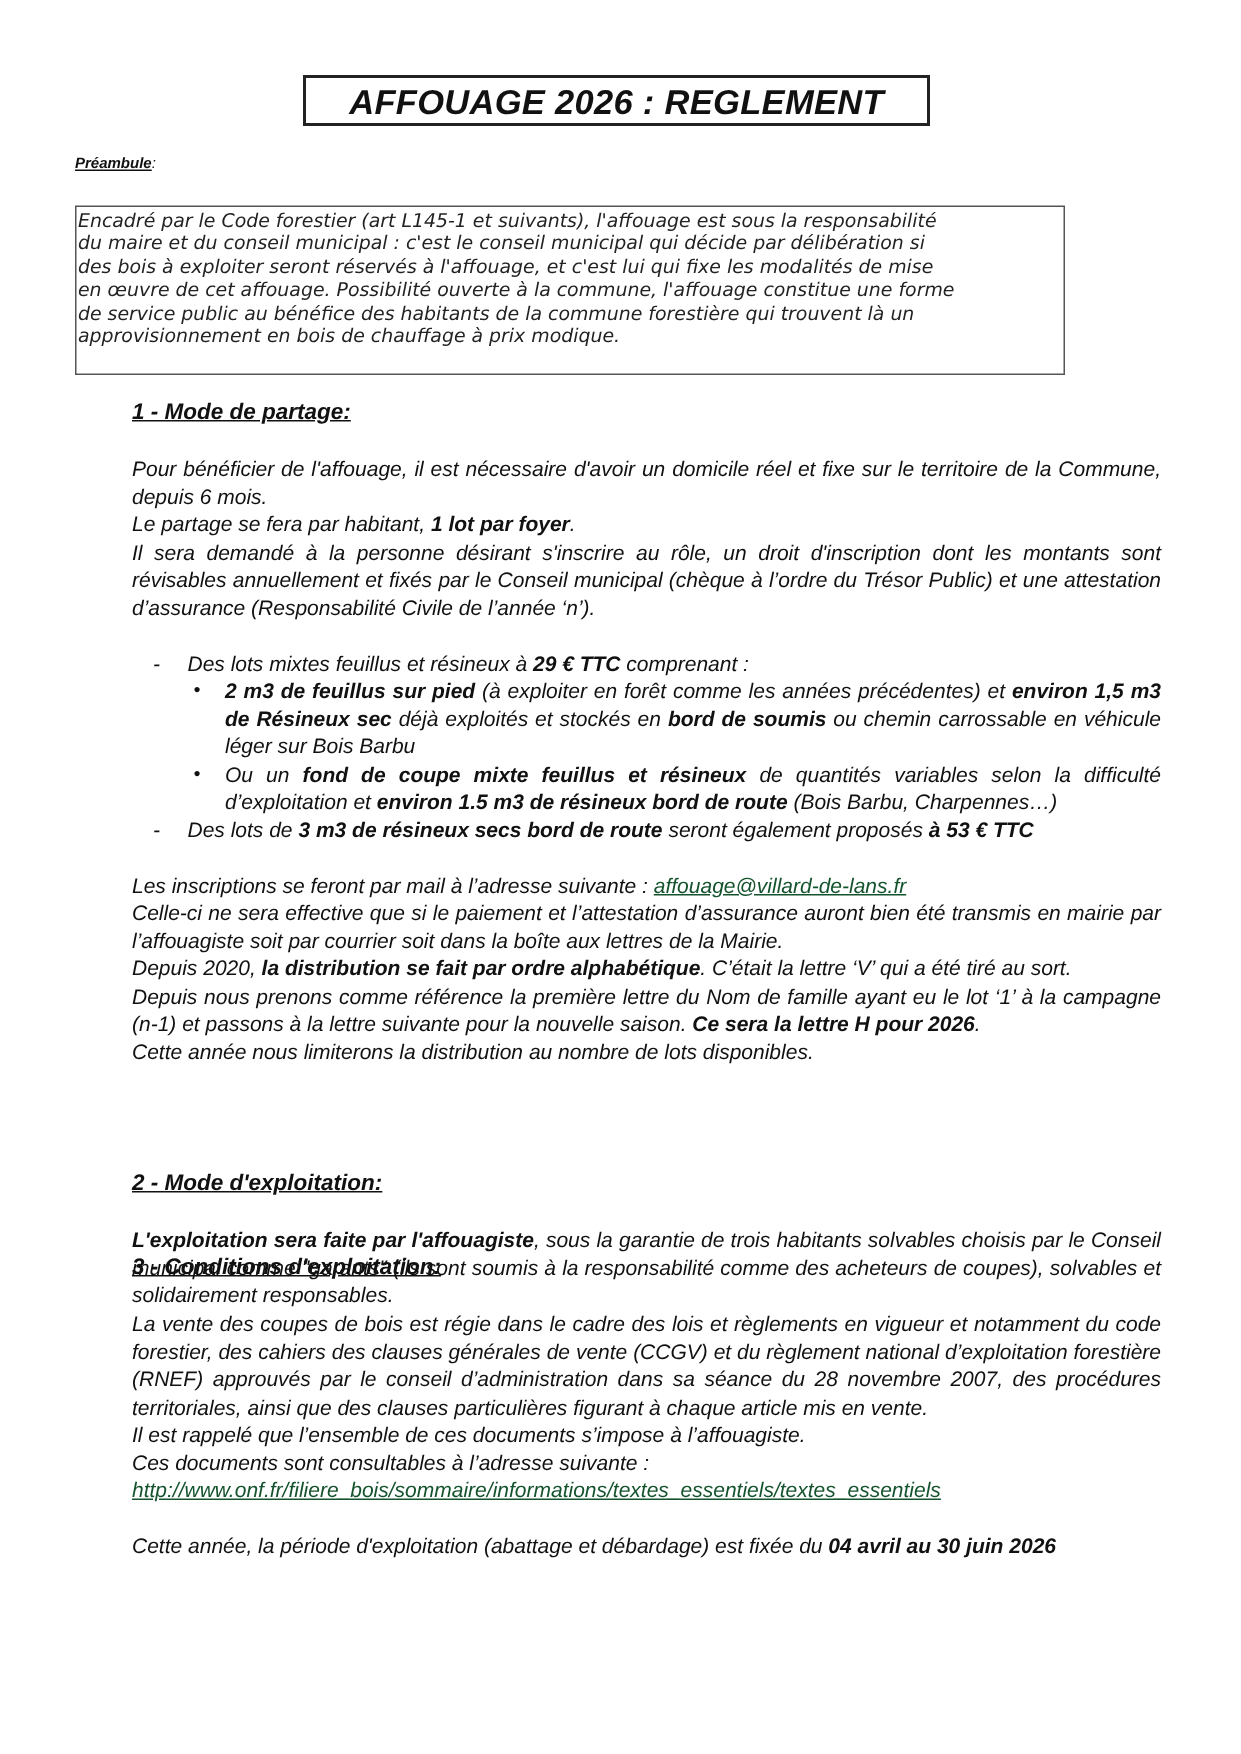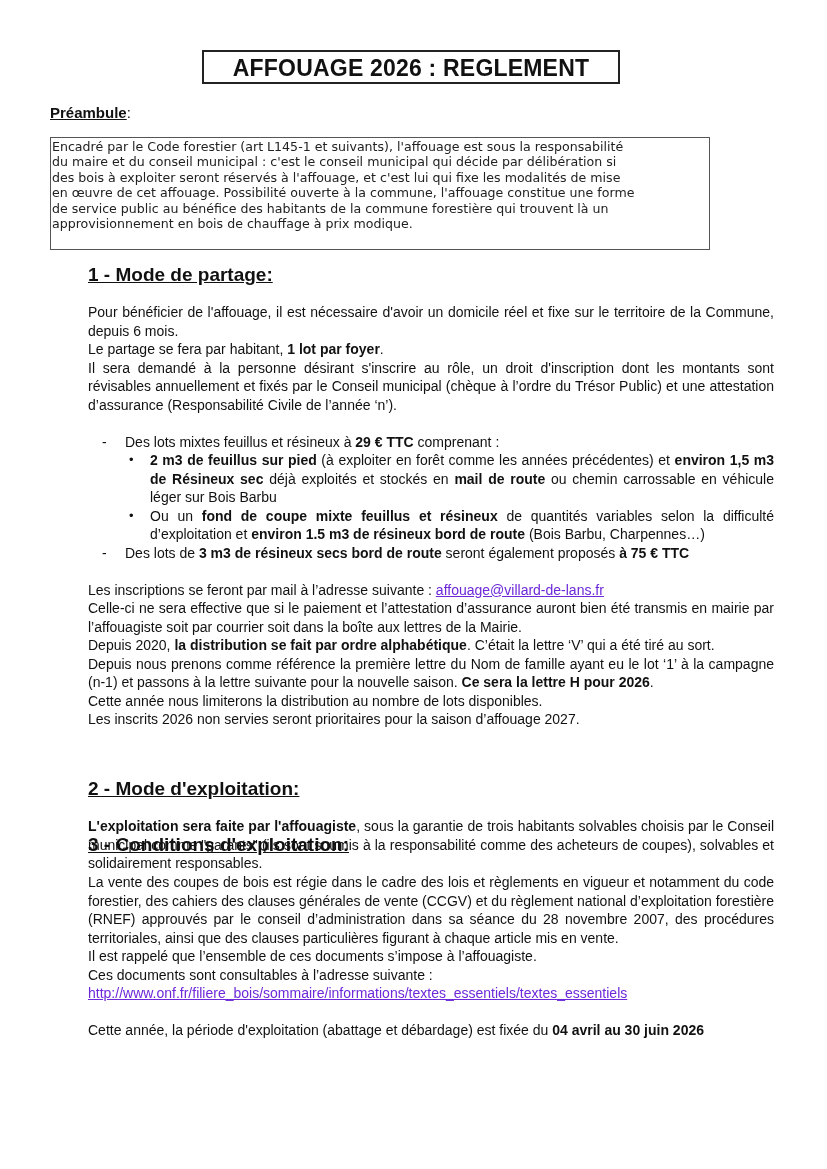--- a/index.html
+++ b/index.html
@@ -1,40 +1,40 @@
 <!DOCTYPE html>
 <html><head>
 <meta charset="utf-8">
 <style>
   html, body { margin: 0; padding: 0; background: #ffffff; }
   body { width: 827px; height: 1169px; position: relative; overflow: hidden;
          font-family: "Liberation Sans", sans-serif; color: #111; }
-  .page { position: absolute; left: 0; top: 0; width: 827px; height: 1169px; }
+  .page { position: absolute; left: 0; top: 0; width: 827px; height: 1169px; font-style: italic; }
   .title-box { position: absolute; left: 202px; top: 50px; width: 418px; height: 34px;
                border: 2px solid #222; box-sizing: border-box; text-align: center; }
   .title-box span { font-weight: bold; font-size: 23px; line-height: 32px; letter-spacing: 0.2px; }
-  .preamble-heading { position: absolute; left: 50px; top: 104px; font-size: 15px; font-weight: bold; }
+  .preamble-heading { position: absolute; left: 50px; top: 104px; font-size: 10px; font-weight: bold; }
   .preamble-heading .u { text-decoration: underline; }
   .preamble-heading .colon { font-weight: normal; }
   .preamble-box { position: absolute; left: 50px; top: 137px; width: 660px; height: 113px;
                   border: 1px solid #555; box-sizing: border-box; background: #fff;
                   padding: 1px 0 0 1px; font-family: "DejaVu Sans", sans-serif;
                   font-size: 12.6px; line-height: 15.4px; color: #222; }
   .preamble-box .ln { white-space: nowrap; display: block; }
   .content { position: absolute; left: 88px; width: 686px; font-size: 14px; line-height: 18.5px; }
-  .sec-heading { font-weight: bold; text-decoration: underline; font-size: 19px; }
+  .sec-heading { font-weight: bold; text-decoration: underline; font-size: 15px; }
   p { margin: 0; text-align: justify; }
   .gap { height: 18.5px; }
   .dash-list { list-style: none; margin: 0; padding: 0; }
   .dash-item { position: relative; padding-left: 37px; text-align: justify; }
   .dash-item .dash { position: absolute; left: 14px; top: 0; }
   .bullet-list { list-style: none; margin: 0; padding: 0; }
   .bullet-item { position: relative; padding-left: 25px; text-align: justify; }
   .bullet-item .dot { position: absolute; left: 4px; top: 0; font-size: 13px; }
-  a.link { color: #6d28d9; text-decoration: underline; }
+  a.link { color: #14532d; text-decoration: underline; }
   b { font-weight: bold; }
 </style>
 </head>
 <body>
 
 <div class="page">
 
   <div class="title-box">
     <span>AFFOUAGE 2026 : REGLEMENT</span>
   </div>
@@ -59,40 +59,39 @@
     <p><span>Le partage se fera par habitant, </span><b>1 lot par foyer</b><span>.</span></p>
     <p>Il sera demandé à la personne désirant s'inscrire au rôle, un droit d'inscription dont les montants sont révisables annuellement et fixés par le Conseil municipal (chèque à l’ordre du Trésor Public) et une attestation d’assurance (Responsabilité Civile de l’année ‘n’).</p>
     <div class="gap"></div>
     <ul class="dash-list">
       <li class="dash-item">
         <span class="dash">-</span>
         <span>Des lots mixtes feuillus et résineux à </span><b>29 € TTC</b><span> comprenant :</span>
         <ul class="bullet-list">
           <li class="bullet-item">
             <span class="dot">•</span>
-            <b>2 m3 de feuillus sur pied</b><span> (à exploiter en forêt comme les années précédentes) et </span><b>environ 1,5 m3 de Résineux sec</b><span> déjà exploités et stockés en </span><b>mail de route</b><span> ou chemin carrossable en véhicule léger sur Bois Barbu</span>
+            <b>2 m3 de feuillus sur pied</b><span> (à exploiter en forêt comme les années précédentes) et </span><b>environ 1,5 m3 de Résineux sec</b><span> déjà exploités et stockés en </span><b>bord de soumis</b><span> ou chemin carrossable en véhicule léger sur Bois Barbu</span>
           </li>
           <li class="bullet-item">
             <span class="dot">•</span>
             <span>Ou un </span><b>fond de coupe mixte feuillus et résineux</b><span> de quantités variables selon la difficulté d’exploitation et </span><b>environ 1.5 m3 de résineux bord de route</b><span> (Bois Barbu, Charpennes…)</span>
           </li>
         </ul>
       </li>
       <li class="dash-item">
         <span class="dash">-</span>
-        <span>Des lots de </span><b>3 m3 de résineux secs bord de route</b><span> seront également proposés </span><b>à 75 € TTC</b>
+        <span>Des lots de </span><b>3 m3 de résineux secs bord de route</b><span> seront également proposés </span><b>à 53 € TTC</b>
       </li>
     </ul>
     <div class="gap"></div>
     <p><span>Les inscriptions se feront par mail à l’adresse suivante : </span><a class="link">affouage@villard-de-lans.fr</a></p>
     <p>Celle-ci ne sera effective que si le paiement et l’attestation d’assurance auront bien été transmis en mairie par l’affouagiste soit par courrier soit dans la boîte aux lettres de la Mairie.</p>
     <p><span>Depuis 2020, </span><b>la distribution se fait par ordre alphabétique</b><span>. C’était la lettre ‘V’ qui a été tiré au sort.</span></p>
     <p><span>Depuis nous prenons comme référence la première lettre du Nom de famille ayant eu le lot ‘1’ à la campagne (n-1) et passons à la lettre suivante pour la nouvelle saison. </span><b>Ce sera la lettre H pour 2026</b><span>.</span></p>
     <p>Cette année nous limiterons la distribution au nombre de lots disponibles.</p>
-    <p>Les inscrits 2026 non servies seront prioritaires pour la saison d’affouage 2027.</p>
   </div>
 
   <div class="content" style="top:780px;">
     <div class="sec-heading">2 - Mode d'exploitation:</div>
     <div class="gap"></div>
     <p><b>L'exploitation sera faite par l'affouagiste</b><span>, sous la garantie de trois habitants solvables choisis par le Conseil municipal comme "garants" (ils sont soumis à la responsabilité comme des acheteurs de coupes), solvables et solidairement responsables.</span></p>
   </div>
 
   <div class="content" style="top:836px;">
     <div class="sec-heading">3 - Conditions d'exploitation:</div>

